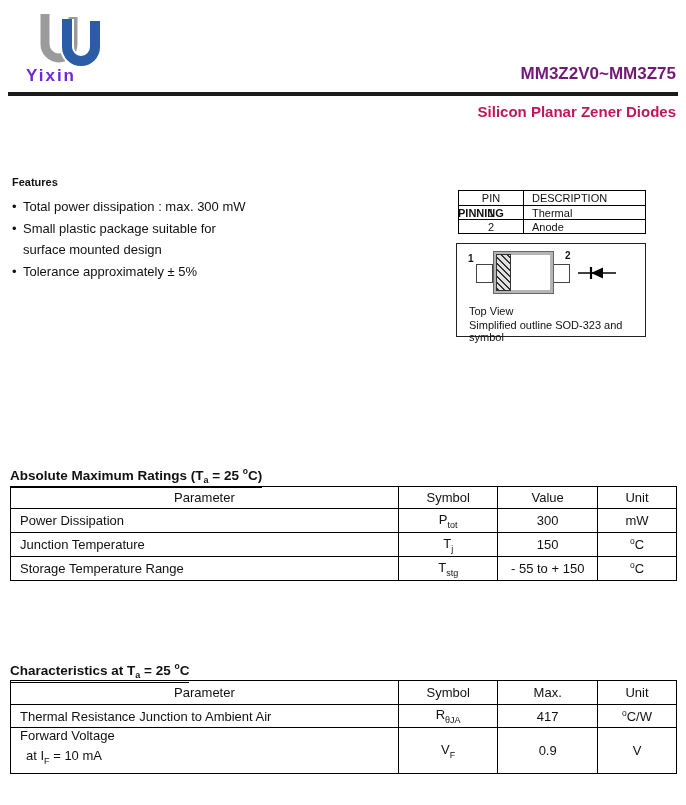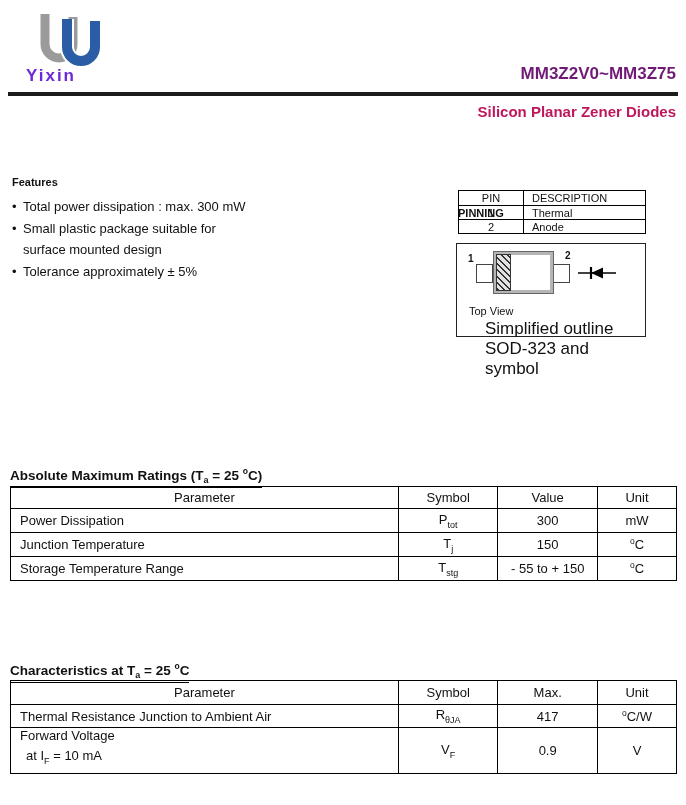--- a/index.html
+++ b/index.html
@@ -40,21 +40,21 @@
   .lead-1 { left:19px; } .lead-2 { left:96px; }
   .pkg-body { position:absolute; left:36px; top:7px; width:61px; height:43px;
               background:#fff; border:1px solid #666; box-shadow:inset 0 0 0 3px #b5b5b5; }
   .pkg-band { position:absolute; left:2px; top:2px; bottom:2px; width:15px;
               border:1px solid #333;
               background:repeating-linear-gradient(45deg,#333 0,#333 1.5px,#e2e2e2 1.5px,#e2e2e2 4.5px); }
   .pin-num { position:absolute; font-size:10px; font-weight:bold; }
   .pin-num-1 { left:11px; top:9px; } .pin-num-2 { left:108px; top:6px; }
   .diode-sym { position:absolute; left:121px; top:21px; }
   .pkg-topview { position:absolute; left:12px; top:61px; font-size:11px; }
-  .pkg-caption { position:absolute; left:12px; top:75px; font-size:17px;margin-left:16px; }
+  .pkg-caption { position:absolute; left:12px; top:75px; font-size:11px; }
   
   .sec-title { position:absolute; left:10px; font-size:13.5px; font-weight:bold; }
   .sec-title span.u { display:inline-block; border-bottom:1.5px solid #000; padding-bottom:2px; }
   .t-amr { top:466px; } .t-char { top:661px; }
   sub { font-size:9px; } sup { font-size:8.5px; }
   
   .spec-table { position:absolute; left:10px; width:667px; font-size:13px;
                 border:1.5px solid #000; table-layout:fixed; }
   .spec-table th, .spec-table td { border:1px solid #000; font-weight:normal; text-align:center; vertical-align:middle; }
   .spec-table .c-param { width:378px; text-align:left; padding-left:9px; }

